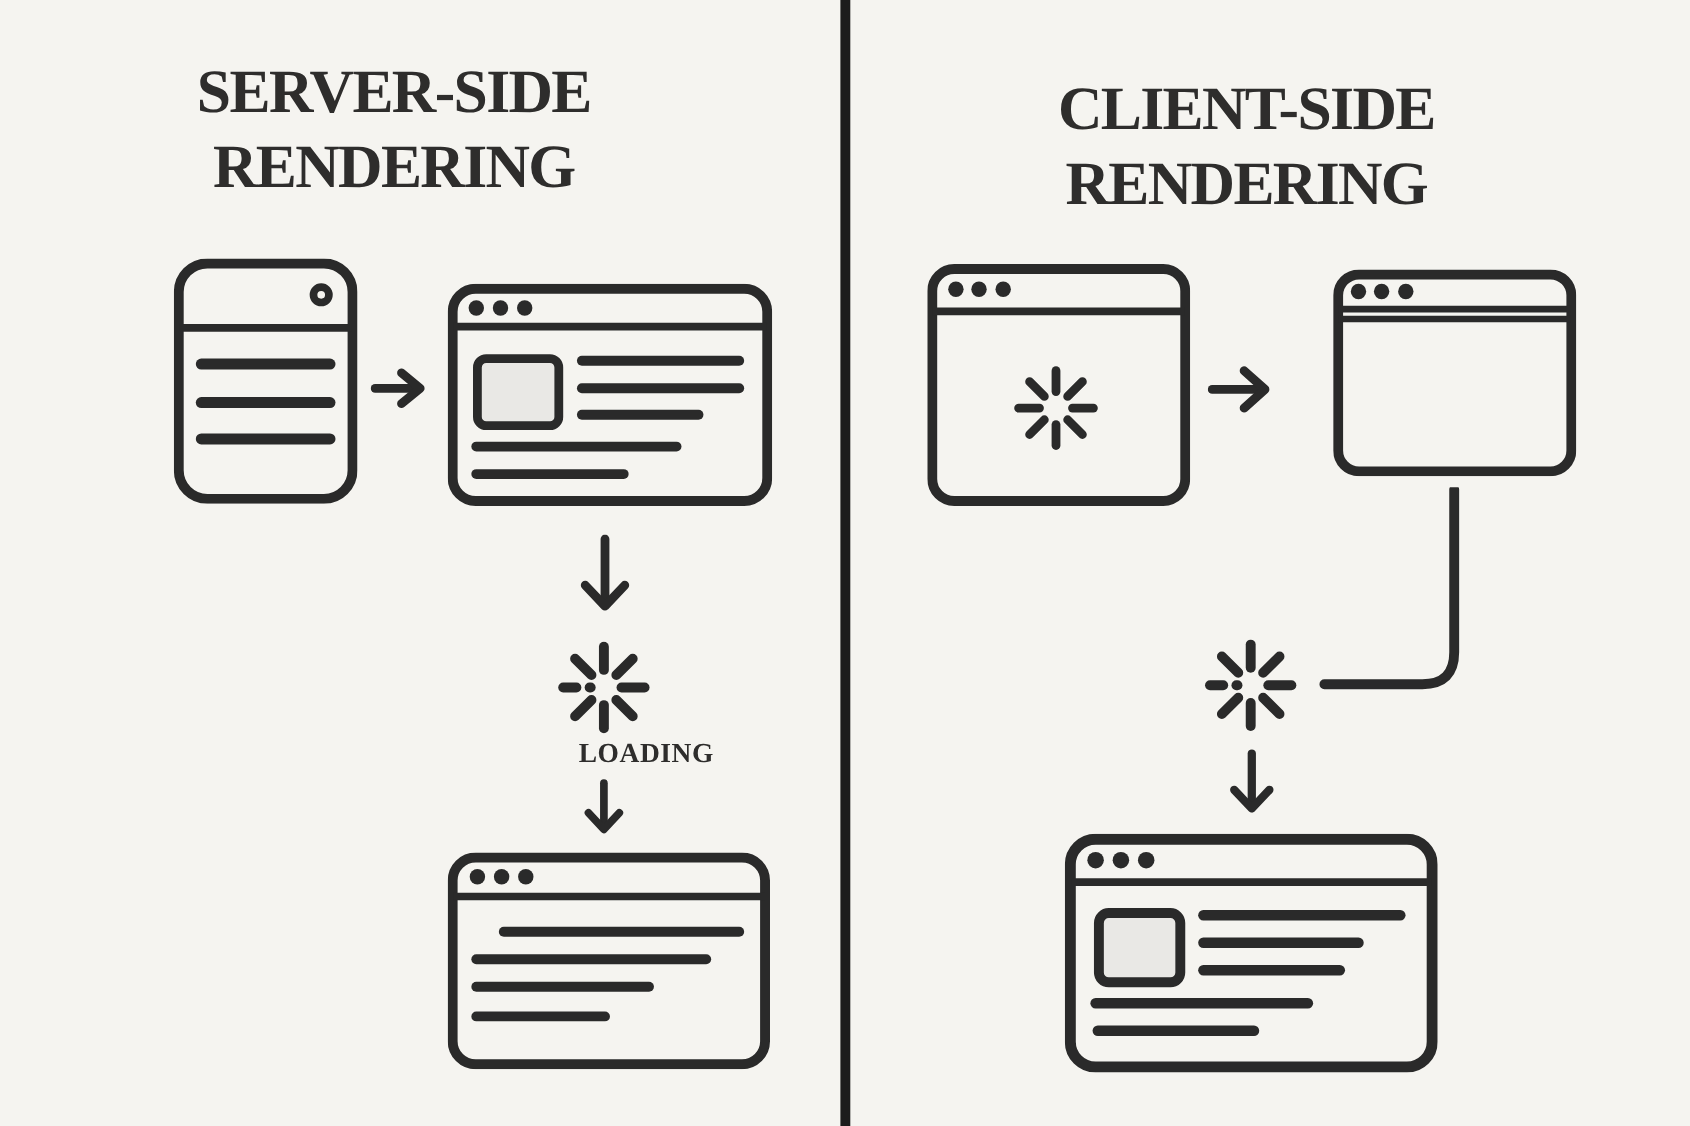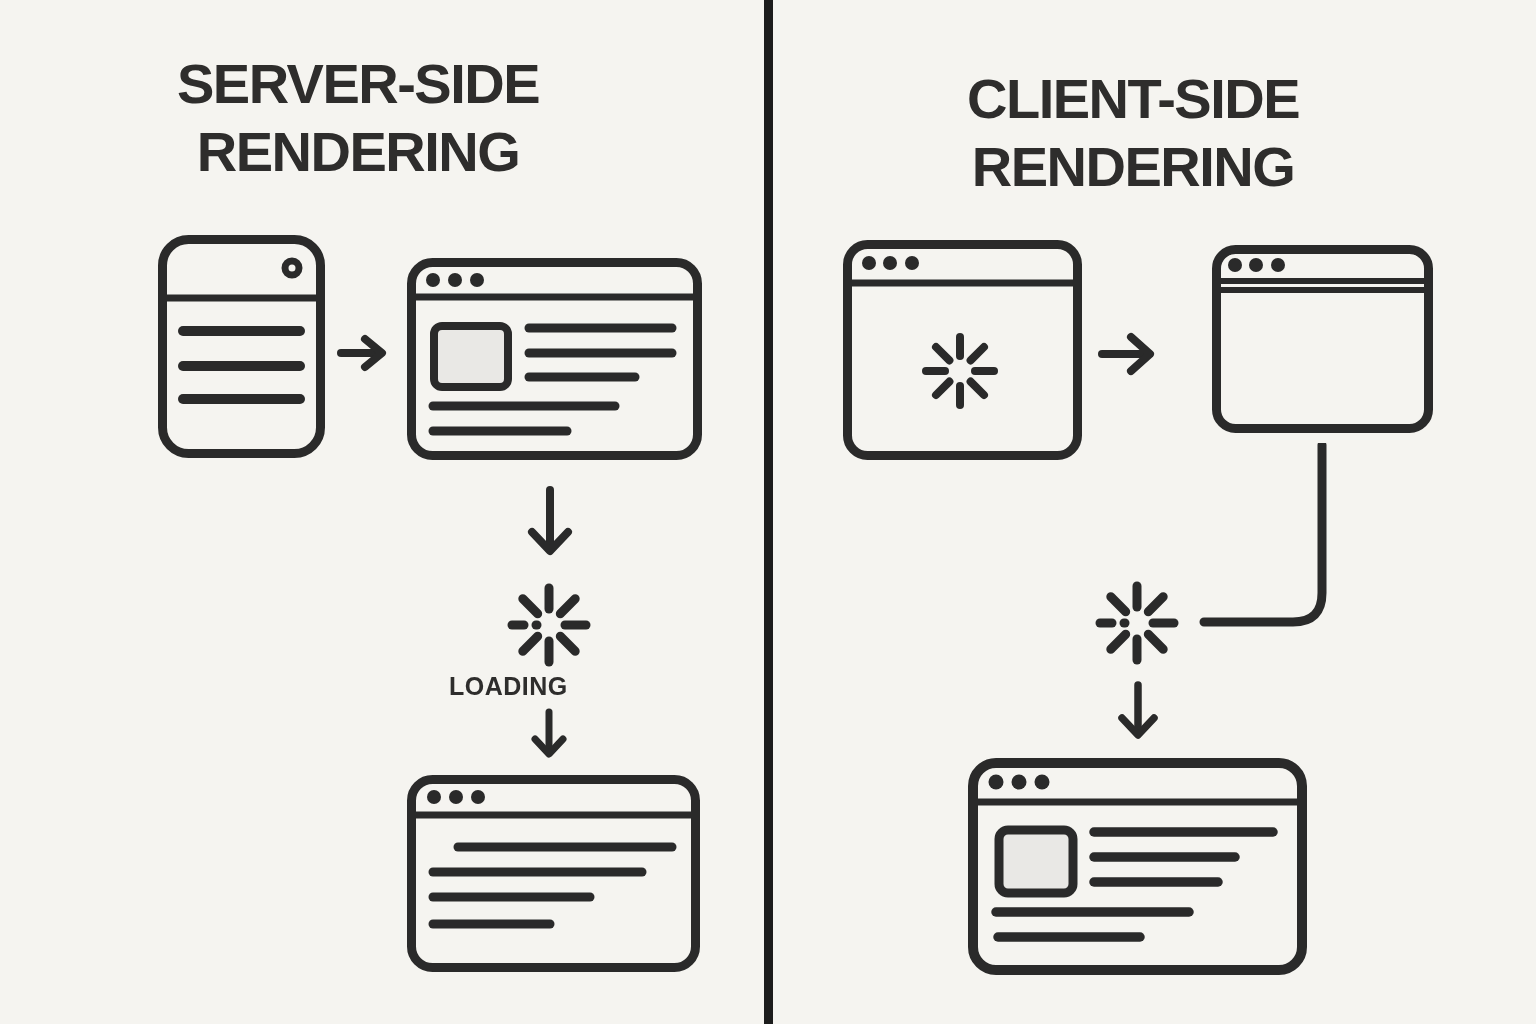--- a/index.html
+++ b/index.html
@@ -9,39 +9,39 @@
     --placeholder-fill:#e9e8e5;
     --title:#2e2d2c;
   }
   *{margin:0;padding:0;box-sizing:border-box;}
   html,body{background:var(--bg);}
   .canvas{
     position:relative;
     width:1536px;height:1024px;
     background:var(--bg);
     overflow:hidden;
-    font-family:Liberation Sans, sans-serif;
+    font-family:Liberation Serif, serif;
     color:var(--ink);
   }
   .abs{position:absolute;}
   .panel-title{
     position:absolute;
     width:560px;
     text-align:center;
     font-weight:700;
     font-size:56px;
     line-height:68px;
     letter-spacing:-1.5px;
     color:var(--title);
     white-space:pre-line;
   }
   .loading-label{
     position:absolute;
     width:200px;
-    text-align:left;
+    text-align:right;
     font-weight:700;
     font-size:25px;
     letter-spacing:0.5px;
     color:var(--title);
   }
   .divider{
     position:absolute;
     top:0;left:764px;
     width:9px;height:1024px;
     background:var(--divider);

